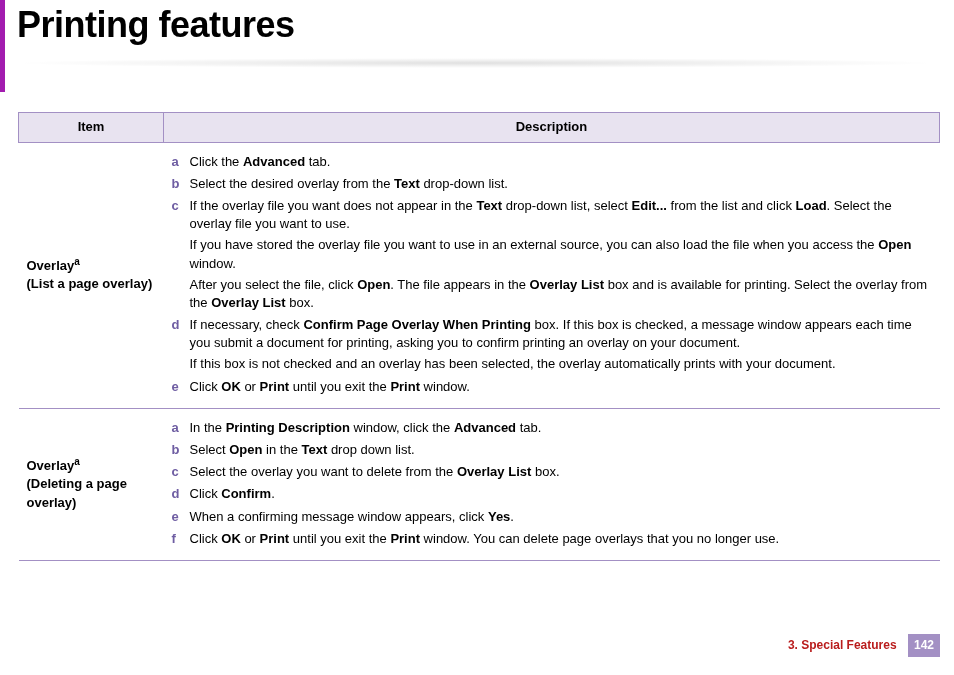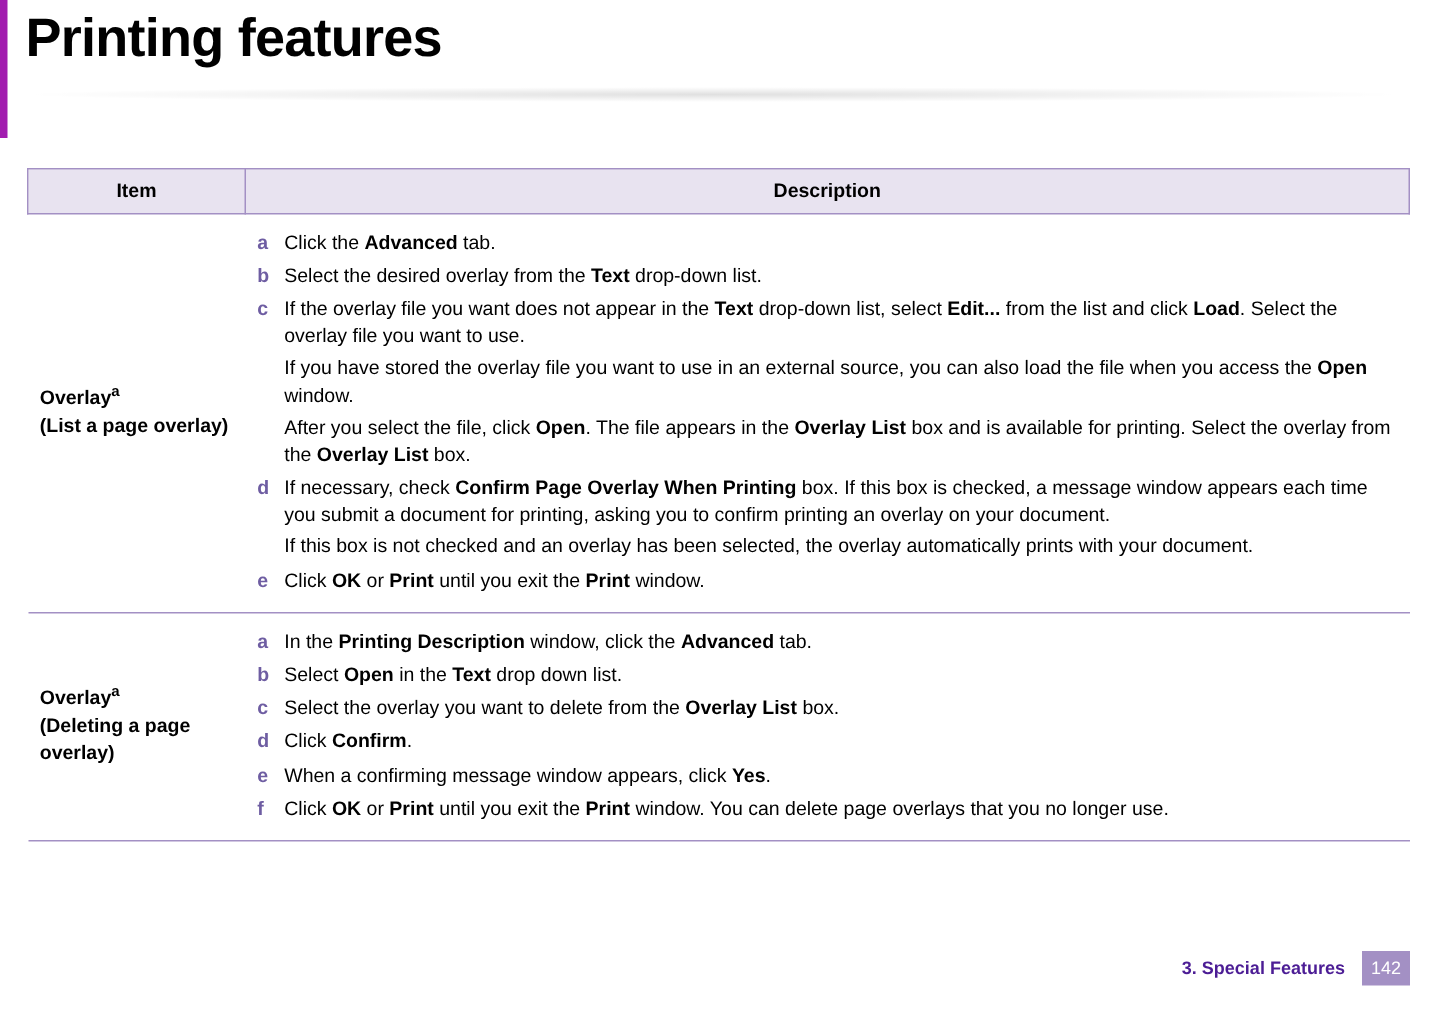--- a/index.html
+++ b/index.html
@@ -82,29 +82,29 @@
     padding-left: 0;
     padding-top: 3px;
   }
   .footer {
     position: absolute;
     bottom: 18px;
     right: 14px;
     font-size: 12px;
   }
   .footer .chap {
-    color: #4c1d95;
+    color: #b91c1c;
     font-weight: 700;
     margin-right: 6px;
   }
   .footer .pagebox {
     display: inline-block;
     background: #a390c4;
     color: #fff;
-    font-weight: 400;
+    font-weight: 700;
     padding: 3px 6px;
     margin-left: 2px;
   }
   b { font-weight: 700; }
 </style>
 </head>
 <body>
 
 <div class="heading-wrap">
   <h1 class="heading">Printing features</h1>

